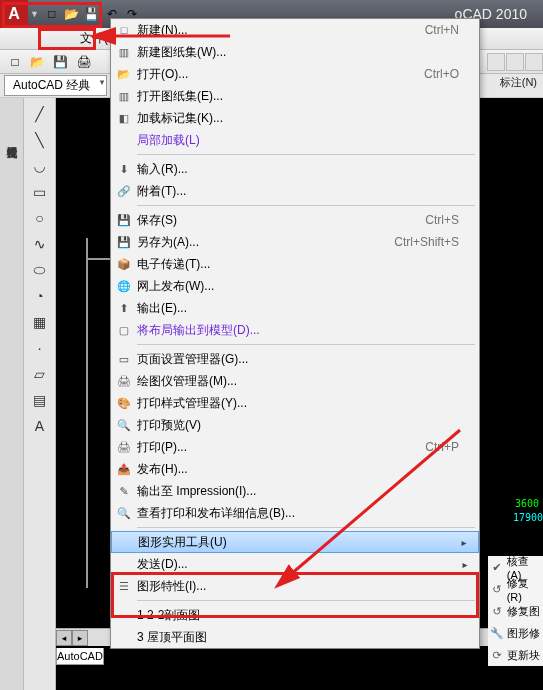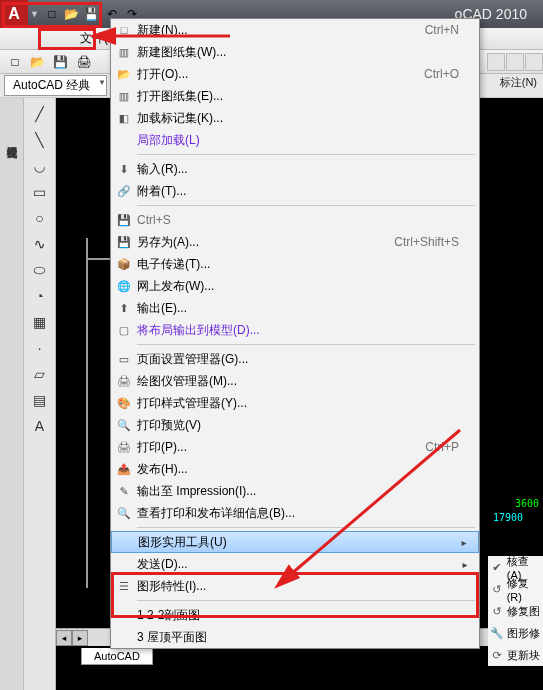--- a/index.html
+++ b/index.html
@@ -31,21 +31,21 @@
 .style-panel { width: 24px; background: #d8d8d8; border-right: 1px solid #bbb; display: flex; align-items: flex-start; justify-content: center; padding-top: 40px; }
 .style-panel-label { writing-mode: vertical-rl; font-size: 11px; color: #333; }
 
 .canvas { flex: 1; background: #000; position: relative; overflow: hidden; }
 .drawing-line { position: absolute; background: #999; }
 
 .scrollbar-h { position: absolute; bottom: 44px; left: 56px; right: 0; height: 18px; background: #ddd; border-top: 1px solid #aaa; display: flex; align-items: center; }
 .scroll-btn { width: 16px; height: 16px; background: #ccc; border: 1px solid #888; display: flex; align-items: center; justify-content: center; font-size: 9px; }
 
 .tabs-row { position: absolute; bottom: 24px; left: 56px; height: 20px; display: flex; align-items: center; font-size: 11px; }
-.tab { padding: 2px 12px; background: #fff; border: 1px solid #999; border-top: none; margin-right: 1px; margin-left: 25px; }
+.tab { padding: 2px 0; background: #fff; border: 1px solid #999; border-top: none; margin-right: 1px; }
 .status-row { position: absolute; bottom: 4px; left: 56px; height: 18px; font-size: 11px; }
 
 .dropdown { position: absolute; left: 110px; top: 18px; width: 370px; background: #f2f2f2; border: 1px solid #888; box-shadow: 2px 2px 6px rgba(0,0,0,0.3); z-index: 100; }
 .dd-row { display: flex; align-items: center; height: 22px; padding-right: 8px; position: relative; }
 .dd-ico-col { width: 26px; display: flex; align-items: center; justify-content: center; }
 .dd-label { flex: 1; font-size: 12px; color: #000; white-space: nowrap; }
 .dd-label.disabled { color: #6d28d9; }
 .dd-short { font-size: 12px; color: #737373; text-align: right; }
 .dd-arrow { width: 12px; text-align: center; font-size: 10px; color: #444; }
 .dd-sep { height: 1px; background: #c9c9c9; margin: 3px 4px 3px 26px; }
@@ -125,21 +125,21 @@
     <div class="palette-icon">▦</div>
     <div class="palette-icon">·</div>
     <div class="palette-icon">▱</div>
     <div class="palette-icon">▤</div>
     <div class="palette-icon">A</div>
   </div>
   <div class="canvas">
     <div class="drawing-line" style="left:30px;top:140px;width:2px;height:350px;"></div>
     <div class="drawing-line" style="left:30px;top:160px;width:70px;height:2px;"></div>
     <div class="dim-text" style="right:4px;top:400px;">3600</div>
-    <div class="dim-text dim-cyan" style="right:20px;top:414px;">17900</div>
+    <div class="dim-text dim-cyan" style="right:0;top:414px;">17900</div>
   </div>
 </div>
 
 <div class="scrollbar-h">
   <div class="scroll-btn">◂</div>
   <div class="scroll-btn">▸</div>
 </div>
 <div class="tabs-row">
   <div class="tab">AutoCAD</div>
 </div>
@@ -201,20 +201,21 @@
         <span class="mini-ico">🔗</span>
       </div>
       <span class="dd-label">附着(T)...</span>
       <span class="dd-arrow"></span>
     </div>
   <div class="dd-sep"></div>
   <div class="dd-row">
       <div class="dd-ico-col">
         <span class="mini-ico">💾</span>
       </div>
+      <span class="dd-label">保存(S)</span>
       <span class="dd-short">Ctrl+S</span>
       <span class="dd-arrow"></span>
     </div>
   <div class="dd-row">
       <div class="dd-ico-col">
         <span class="mini-ico">💾</span>
       </div>
       <span class="dd-label">另存为(A)...</span>
       <span class="dd-short">Ctrl+Shift+S</span>
       <span class="dd-arrow"></span>

